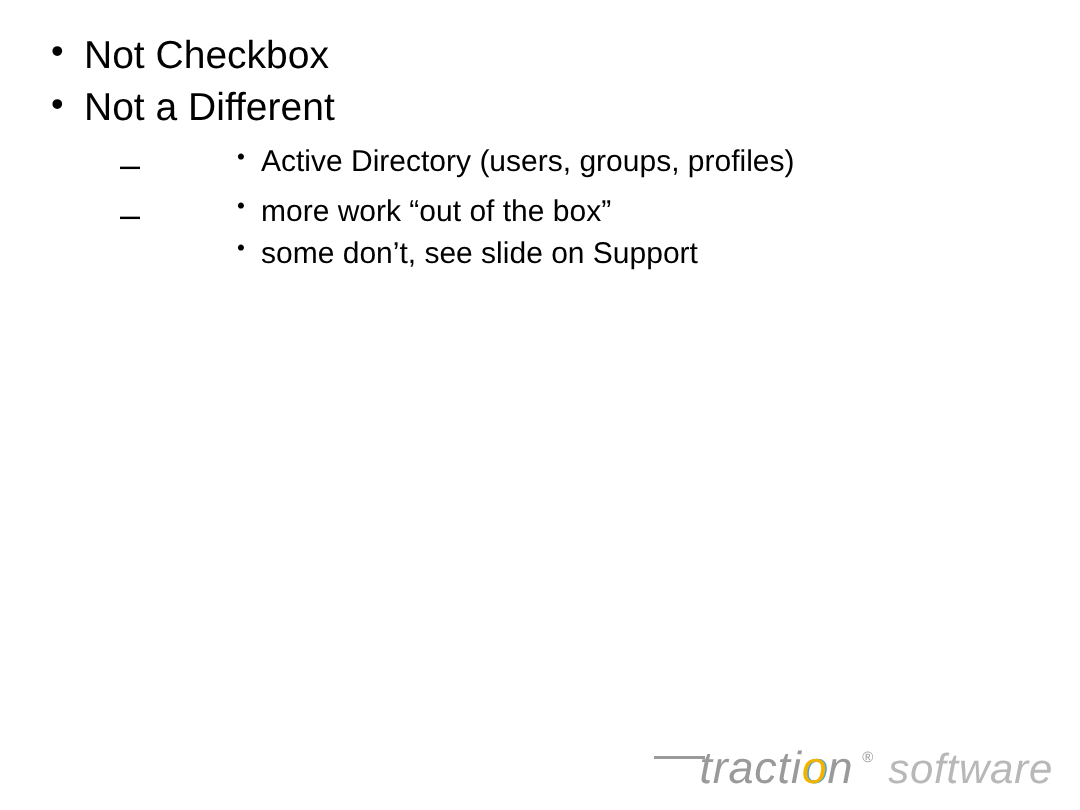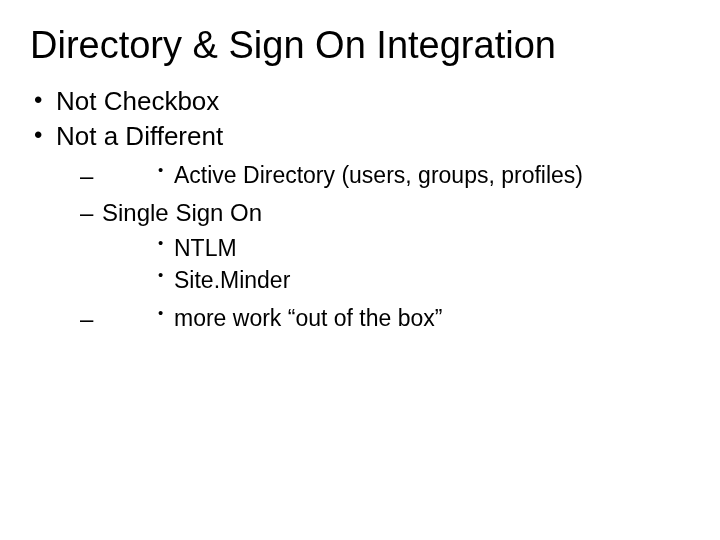--- a/index.html
+++ b/index.html
@@ -58,21 +58,21 @@
     position: absolute;
     left: 24px;
     top: 0;
     font-size: 24px;
   }
   
   .l3 {
     margin: 4px 0 6px 0;
   }
   .l3 > li {
-    font-size: 23px;
+    font-size: 20px;
     line-height: 1.35;
     padding-left: 72px;
     position: relative;
     margin: 1px 0;
   }
   .l3 > li::before {
     content: "•";
     position: absolute;
     left: 56px;
     top: 0;
@@ -122,46 +122,47 @@
     font-size: 28px;
     color: #b8b8b8;
     letter-spacing: 0.5px;
   }
 </style>
 </head>
 <body>
 
 <div class="slide">
 
-  <h1 class="title">Directory &amp; Sign On Integration</h1>
 
   <ul class="l1">
     <li>Not Checkbox</li>
     <li>
       <span>Not a Different</span>
       <ul class="l2">
 
         <li>
           <ul class="l3">
             <li>Active Directory (users, groups, profiles)</li>
           </ul>
         </li>
 
-        <li>
-          <span>Single Sign On</span>
-          <ul class="l3">
-            <li>NTLM</li>
-            <li>Site.Minder</li>
-          </ul>
-        </li>
 
         <li>
           <ul class="l3">
             <li>more work “out of the box”</li>
+            <li>some don’t, see slide on Support</li>
           </ul>
         </li>
 
       </ul>
     </li>
   </ul>
 
+  <div class="logo">
+    <span class="underline"></span>
+    <span class="brand">
+      <span>tracti</span><span class="o">o</span><span>n</span>
+    </span>
+    <span class="reg">®</span>
+    <span class="soft">software</span>
+  </div>
 
 </div>
 
 </body></html>

